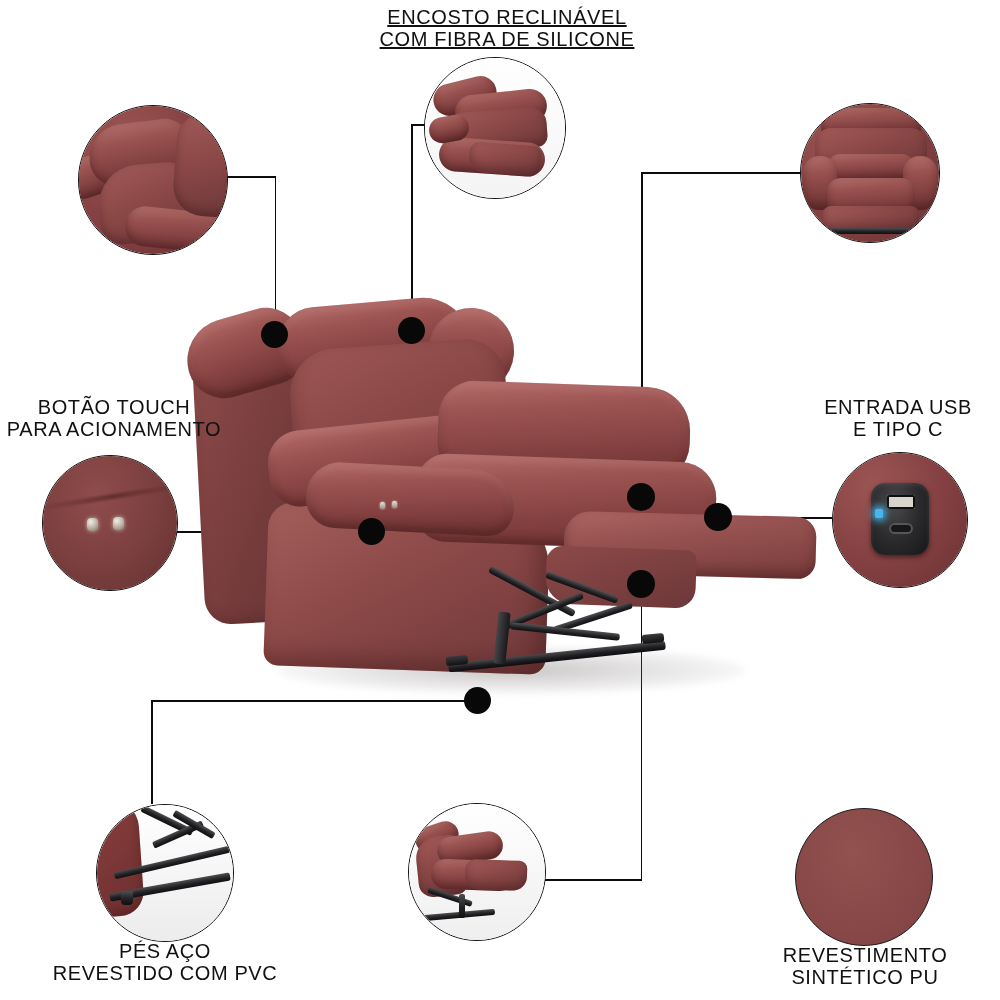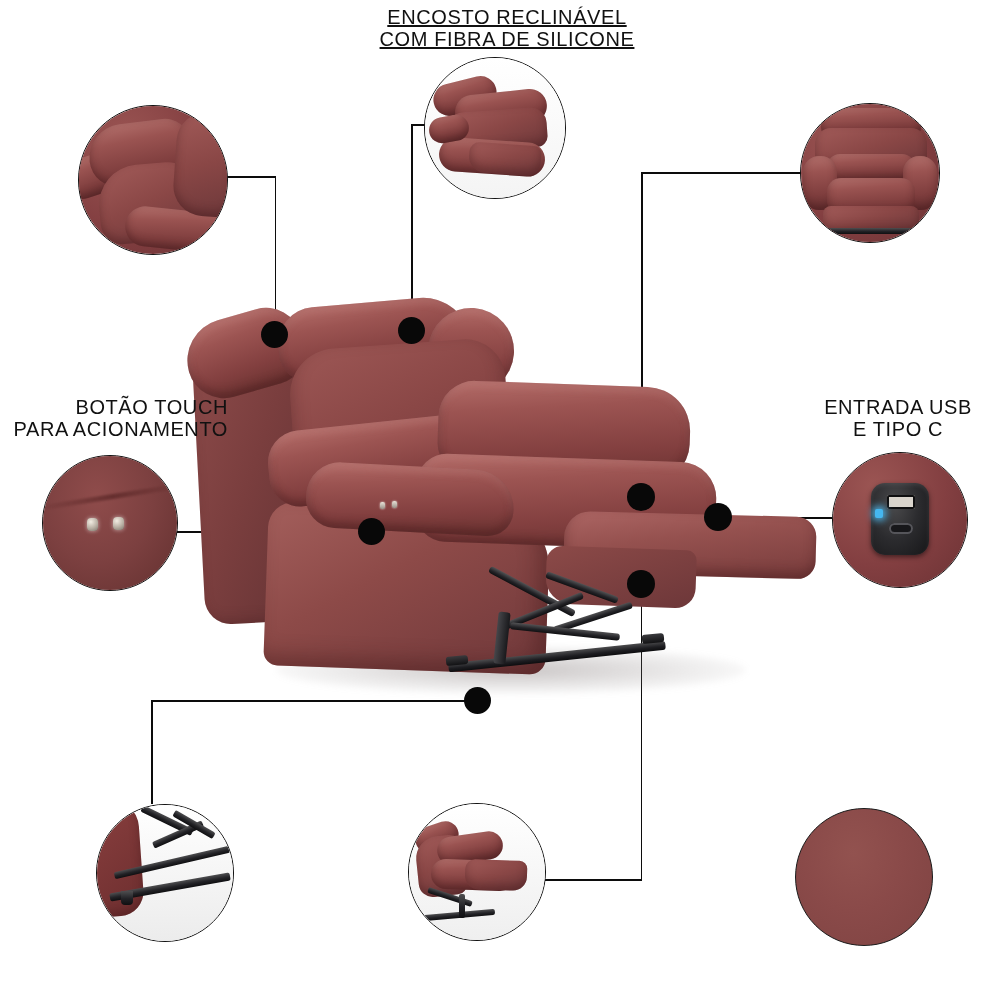--- a/index.html
+++ b/index.html
@@ -342,21 +342,21 @@
       <div class="mini-panel" style="left:14px; top:24px; width:112px; height:40px; border-radius:16px 16px 8px 8px;"></div>
       <div class="mini-roll" style="left:26px; top:50px; width:88px; height:26px; border-radius:14px;"></div>
       <div class="mini-roll" style="left:2px; top:52px; width:34px; height:54px; border-radius:16px;"></div>
       <div class="mini-roll" style="left:102px; top:52px; width:34px; height:54px; border-radius:16px;"></div>
       <div class="mini-roll" style="left:26px; top:74px; width:88px; height:36px; border-radius:14px;"></div>
       <div class="mini-panel" style="left:22px; top:102px; width:96px; height:26px; border-radius:8px;"></div>
       <div class="mini-bar" style="left:26px; top:124px; width:88px; height:6px;"></div>
     </div>
   </div>
 
-  <div class="label" style="left:0px; top:396px; width:228px;text-align:right;">BOTÃO TOUCH
+  <div class="label" style="left:0px; top:396px; width:228px;">BOTÃO TOUCH
 PARA ACIONAMENTO</div>
   <div class="inset" style="left:42px; top:455px; width:134px; height:134px;">
     <div class="scene">
       <div style="position:absolute; inset:0;
                   background:radial-gradient(ellipse at 40% 30%, #8f4c4b 0%, #7c4040 50%, #63302f 100%);"></div>
       <div style="position:absolute; left:-10px; top:38px; width:160px; height:5px;
                   background:linear-gradient(90deg, rgba(110,50,50,.0), rgba(95,42,42,.85), rgba(110,50,50,.0));
                   transform:rotate(-9deg); filter:blur(1px);"></div>
       <div style="position:absolute; left:44px; top:62px; width:11px; height:13px; border-radius:4px;
                   background:radial-gradient(circle at 35% 30%, #f2ece2 0%, #b9b0a4 55%, #7e766c 100%);
@@ -385,31 +385,35 @@
       <div class="mini-panel" style="left:-30px; top:-6px; width:74px; height:118px; border-radius:0 30px 24px 0; transform:rotate(-4deg);
                   background:linear-gradient(140deg,#8e4241 0%,#6d2e2f 100%);"></div>
       <div class="mini-bar" style="left:16px; top:54px; width:118px; height:7px; transform:rotate(-13deg);"></div>
       <div class="mini-bar" style="left:12px; top:78px; width:122px; height:8px; transform:rotate(-10deg);"></div>
       <div class="mini-bar" style="left:42px; top:12px; width:56px; height:7px; transform:rotate(26deg);"></div>
       <div class="mini-bar" style="left:54px; top:26px; width:54px; height:7px; transform:rotate(-24deg);"></div>
       <div class="mini-bar" style="left:74px; top:16px; width:46px; height:7px; transform:rotate(30deg);"></div>
       <div class="mini-bar" style="left:24px; top:86px; width:12px; height:14px; border-radius:0 0 4px 4px;"></div>
     </div>
   </div>
+  <div class="label" style="left:30px; top:940px; width:270px;">PÉS AÇO
+REVESTIDO COM PVC</div>
 
   <div class="inset" style="left:408px; top:803px; width:136px; height:136px;">
     <div class="scene">
       <div style="position:absolute; inset:0; background:linear-gradient(180deg,#ffffff 0%,#efefef 100%);"></div>
       <div class="mini-roll" style="left:6px; top:20px; width:44px; height:26px; transform:rotate(-18deg);"></div>
       <div class="mini-panel" style="left:8px; top:32px; width:48px; height:60px; border-radius:22px 14px 10px 14px; transform:rotate(-6deg);"></div>
       <div class="mini-roll" style="left:28px; top:30px; width:66px; height:28px; transform:rotate(-8deg);"></div>
       <div class="mini-roll" style="left:22px; top:56px; width:84px; height:30px; border-radius:16px; transform:rotate(2deg);"></div>
       <div class="mini-panel" style="left:56px; top:56px; width:62px; height:30px; border-radius:10px 8px 14px 14px; transform:rotate(2deg);"></div>
       <div class="mini-bar" style="left:18px; top:90px; width:46px; height:6px; transform:rotate(18deg);"></div>
       <div class="mini-bar" style="left:14px; top:108px; width:72px; height:6px; transform:rotate(-5deg);"></div>
       <div class="mini-bar" style="left:50px; top:90px; width:6px; height:24px;"></div>
     </div>
   </div>
 
   <div class="swatch" style="left:795px; top:808px; width:136px; height:136px;
               background:radial-gradient(ellipse at 42% 32%, #92524f 0%, #8a4a49 45%, #7f4342 100%);"></div>
+  <div class="label" style="left:740px; top:944px; width:250px;">REVESTIMENTO
+SINTÉTICO PU</div>
 
 </div>
 
 </body></html>

